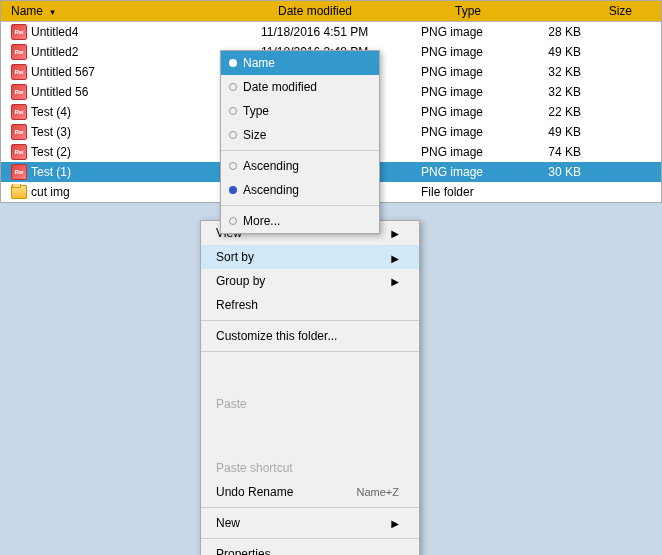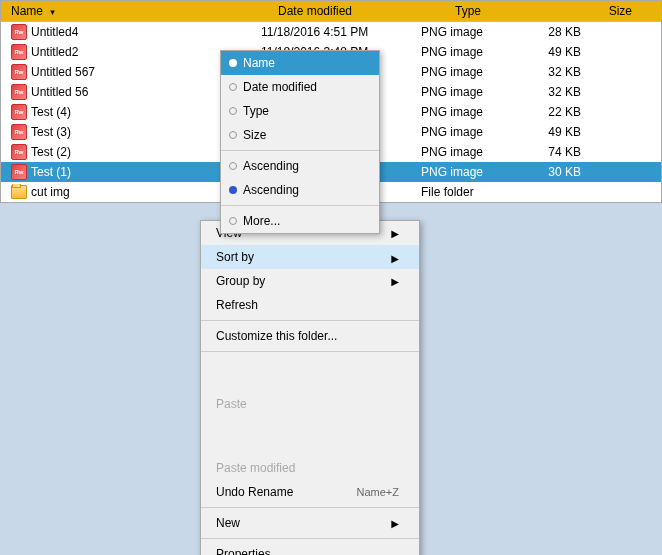--- a/index.html
+++ b/index.html
@@ -339,21 +339,21 @@
   </div>
   <div class="menu-separator"></div>
   <div class="menu-item">
     <span>Customize this folder...</span>
   </div>
   <div class="menu-separator"></div>
   <div class="menu-item disabled">
     <span>Paste</span>
   </div>
   <div class="menu-item disabled">
-    <span>Paste modified</span>
+    <span>Paste shortcut</span>
   </div>
   <div class="menu-item">
     <span>Undo Rename</span>
     <span class="shortcut">Name+Z</span>
   </div>
   <div class="menu-separator"></div>
   <div class="menu-item">
     <span>New</span>
     <span class="arrow">▶</span>
   </div>

